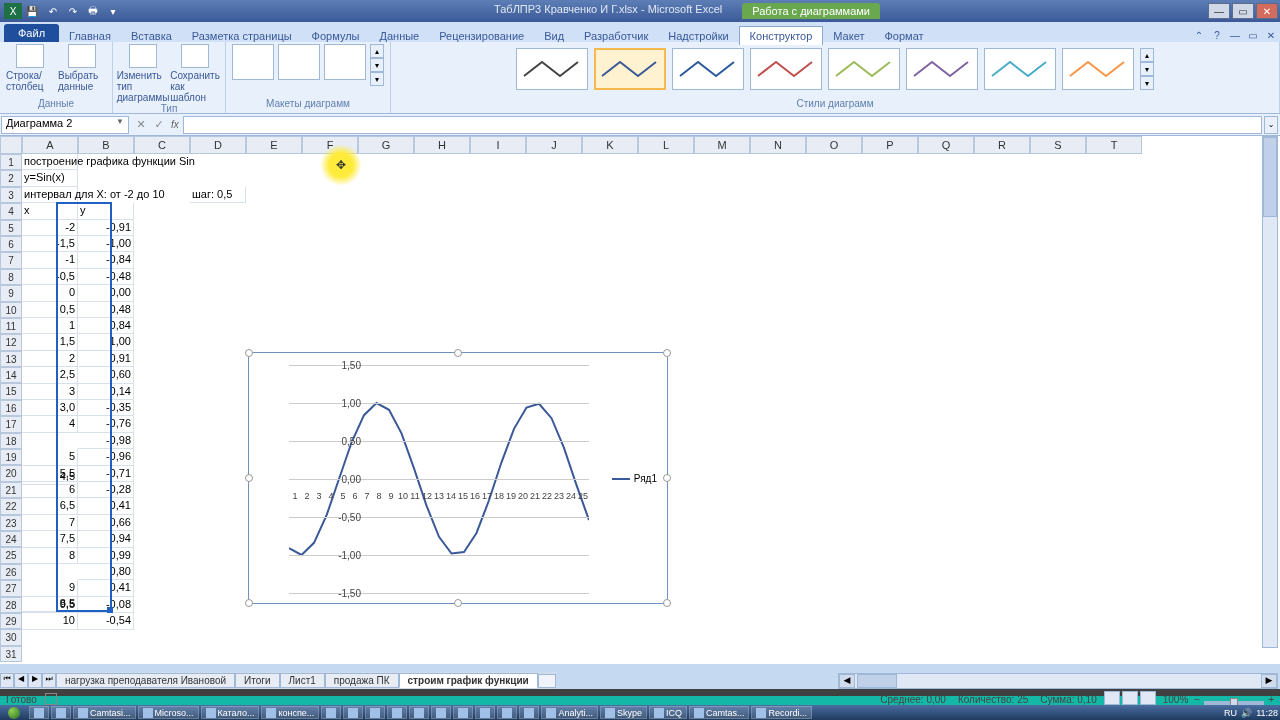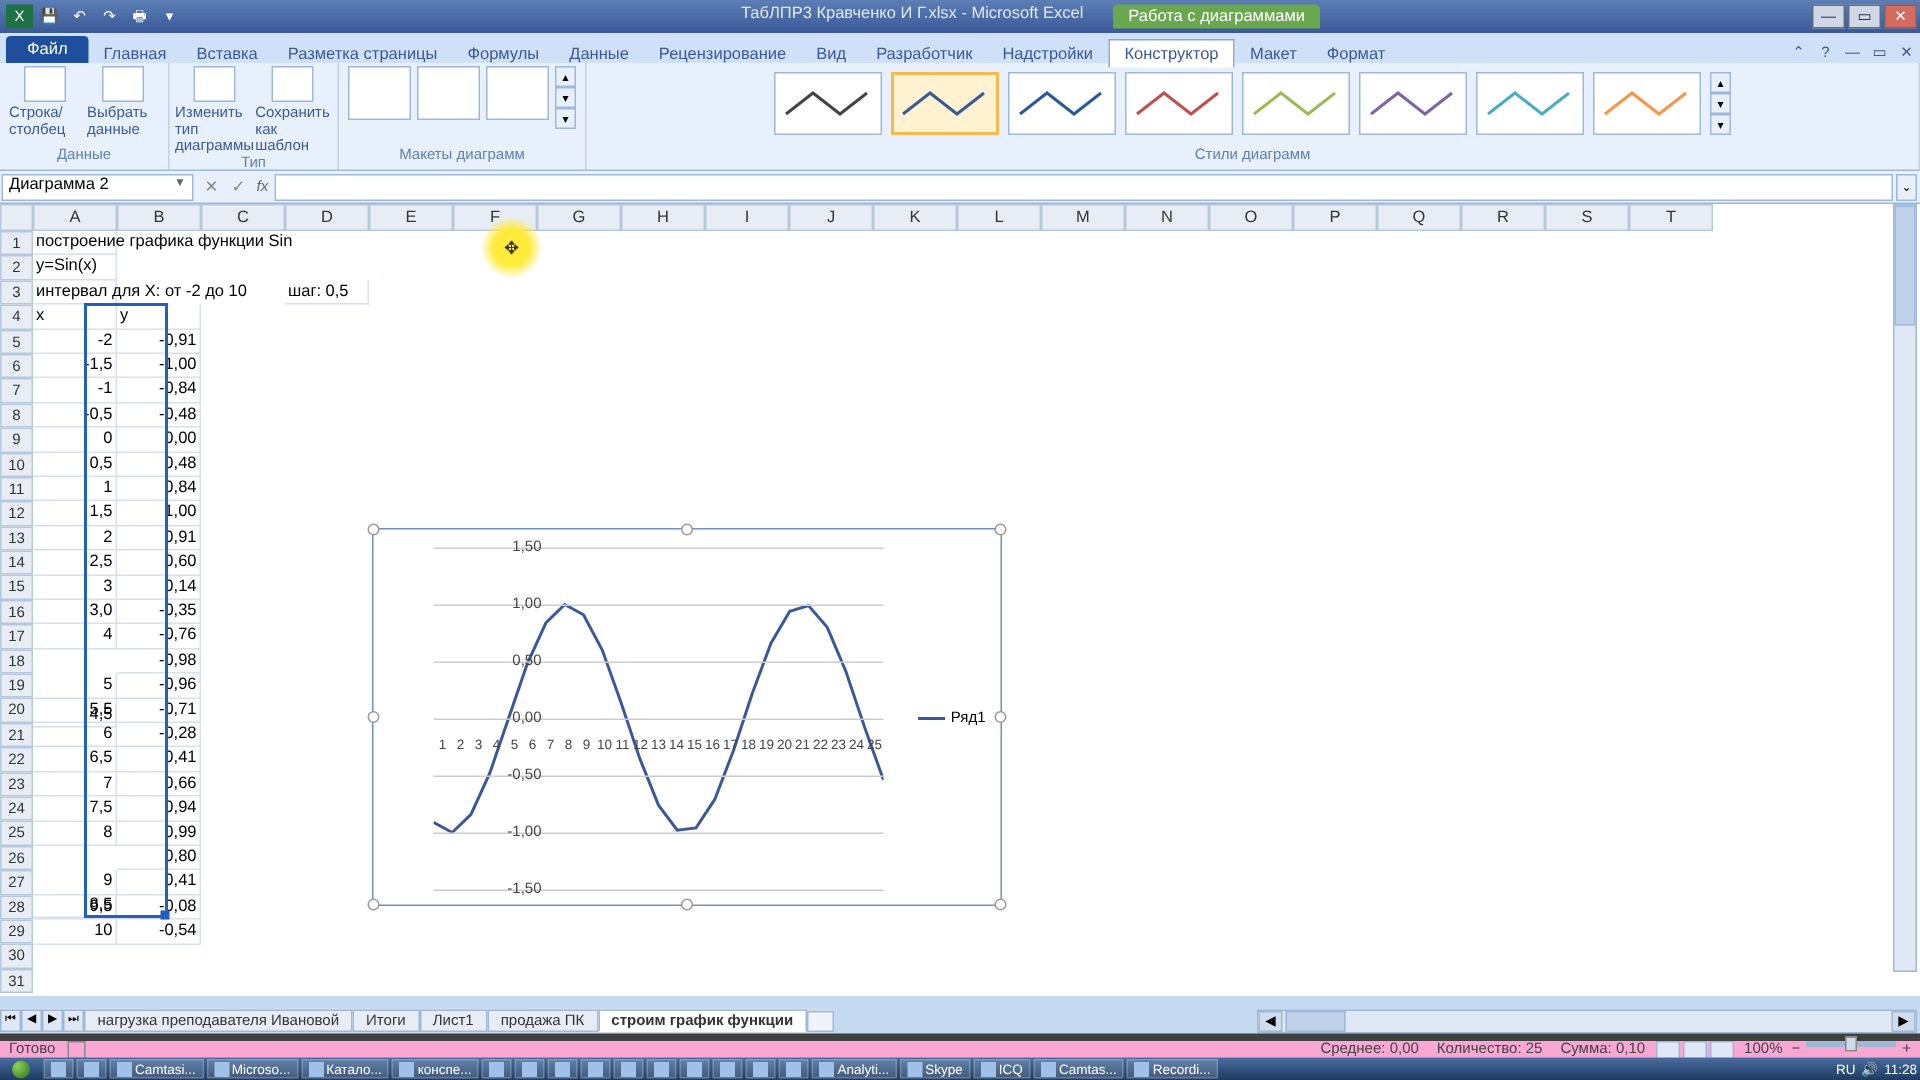--- a/index.html
+++ b/index.html
@@ -78,21 +78,21 @@
 .hscroll-thumb { width: 40px; background: #c0d0e8; border: 1px solid #a0b8d8; margin-left: 2px; }
 .vscroll { position: absolute; right: 2px; top: 136px; width: 16px; height: 512px; background: #e0e8f5; border: 1px solid #a0b8d8; }
 .vscroll-thumb { width: 100%; height: 80px; background: #c0d0e8; border: 1px solid #a0b8d8; }
 
 .sheet-tabs { position: absolute; bottom: 31px; left: 0; height: 17px; display: flex; align-items: center; font-size: 10px; background: #d0dcec; }
 .sht-nav { width: 14px; height: 15px; border: 1px solid #a0b8d8; background: #e0e8f5; text-align: center; font-size: 8px; }
 .sheet-tab { padding: 1px 8px; background: #e8edf5; border: 1px solid #a0b8d8; color: #333; }
 .sheet-tab.active { background: #fff; font-weight: bold; border-bottom: 1px solid #fff; }
 .new-sheet { width: 18px; height: 14px; border: 1px solid #a0b8d8; background: #f0f4fa; }
 
-.statusbar { position: absolute; bottom: 15px; left: 0; right: 0; height: 16px; background: #f9a8d4; border-top: 5px solid #404040; font-size: 10px; display: flex; align-items: flex-start; padding: 0 6px; color: #444; }
+.statusbar { position: absolute; bottom: 15px; left: 0; right: 0; height: 16px; background: #14b8a6; border-top: 7px solid #404040; font-size: 10px; display: flex; align-items: flex-end; padding: 0 6px; color: #444; }
 .statusbar .flex { flex: 1; }
 .stat-item { margin: 0 6px; }
 .view-btn { width: 16px; height: 14px; border: 1px solid #a0b8d8; margin: 0 1px; background: #e0e8f5; }
 .zoom-slider { width: 60px; height: 4px; background: #a0b8d8; margin: 0 4px; position: relative; }
 .zoom-handle { position: absolute; width: 8px; height: 10px; background: #d0dcec; border: 1px solid #888; left: 26px; top: -3px; }
 
 .taskbar { position: absolute; bottom: 0; left: 0; right: 0; height: 15px; background: linear-gradient(#4a6ea0,#1e3a5f); display: flex; align-items: center; font-size: 9px; color: #fff; }
 .start-btn { width: 28px; height: 15px; display: flex; align-items: center; justify-content: center; }
 .orb { width: 12px; height: 12px; border-radius: 50%; background: radial-gradient(circle at 30% 30%, #8fd14f, #2a6e2a); }
 .task-item { padding: 0 4px; height: 13px; background: rgba(255,255,255,0.15); border: 1px solid rgba(255,255,255,0.2); margin: 0 1px; display: flex; align-items: center; gap: 2px; }

